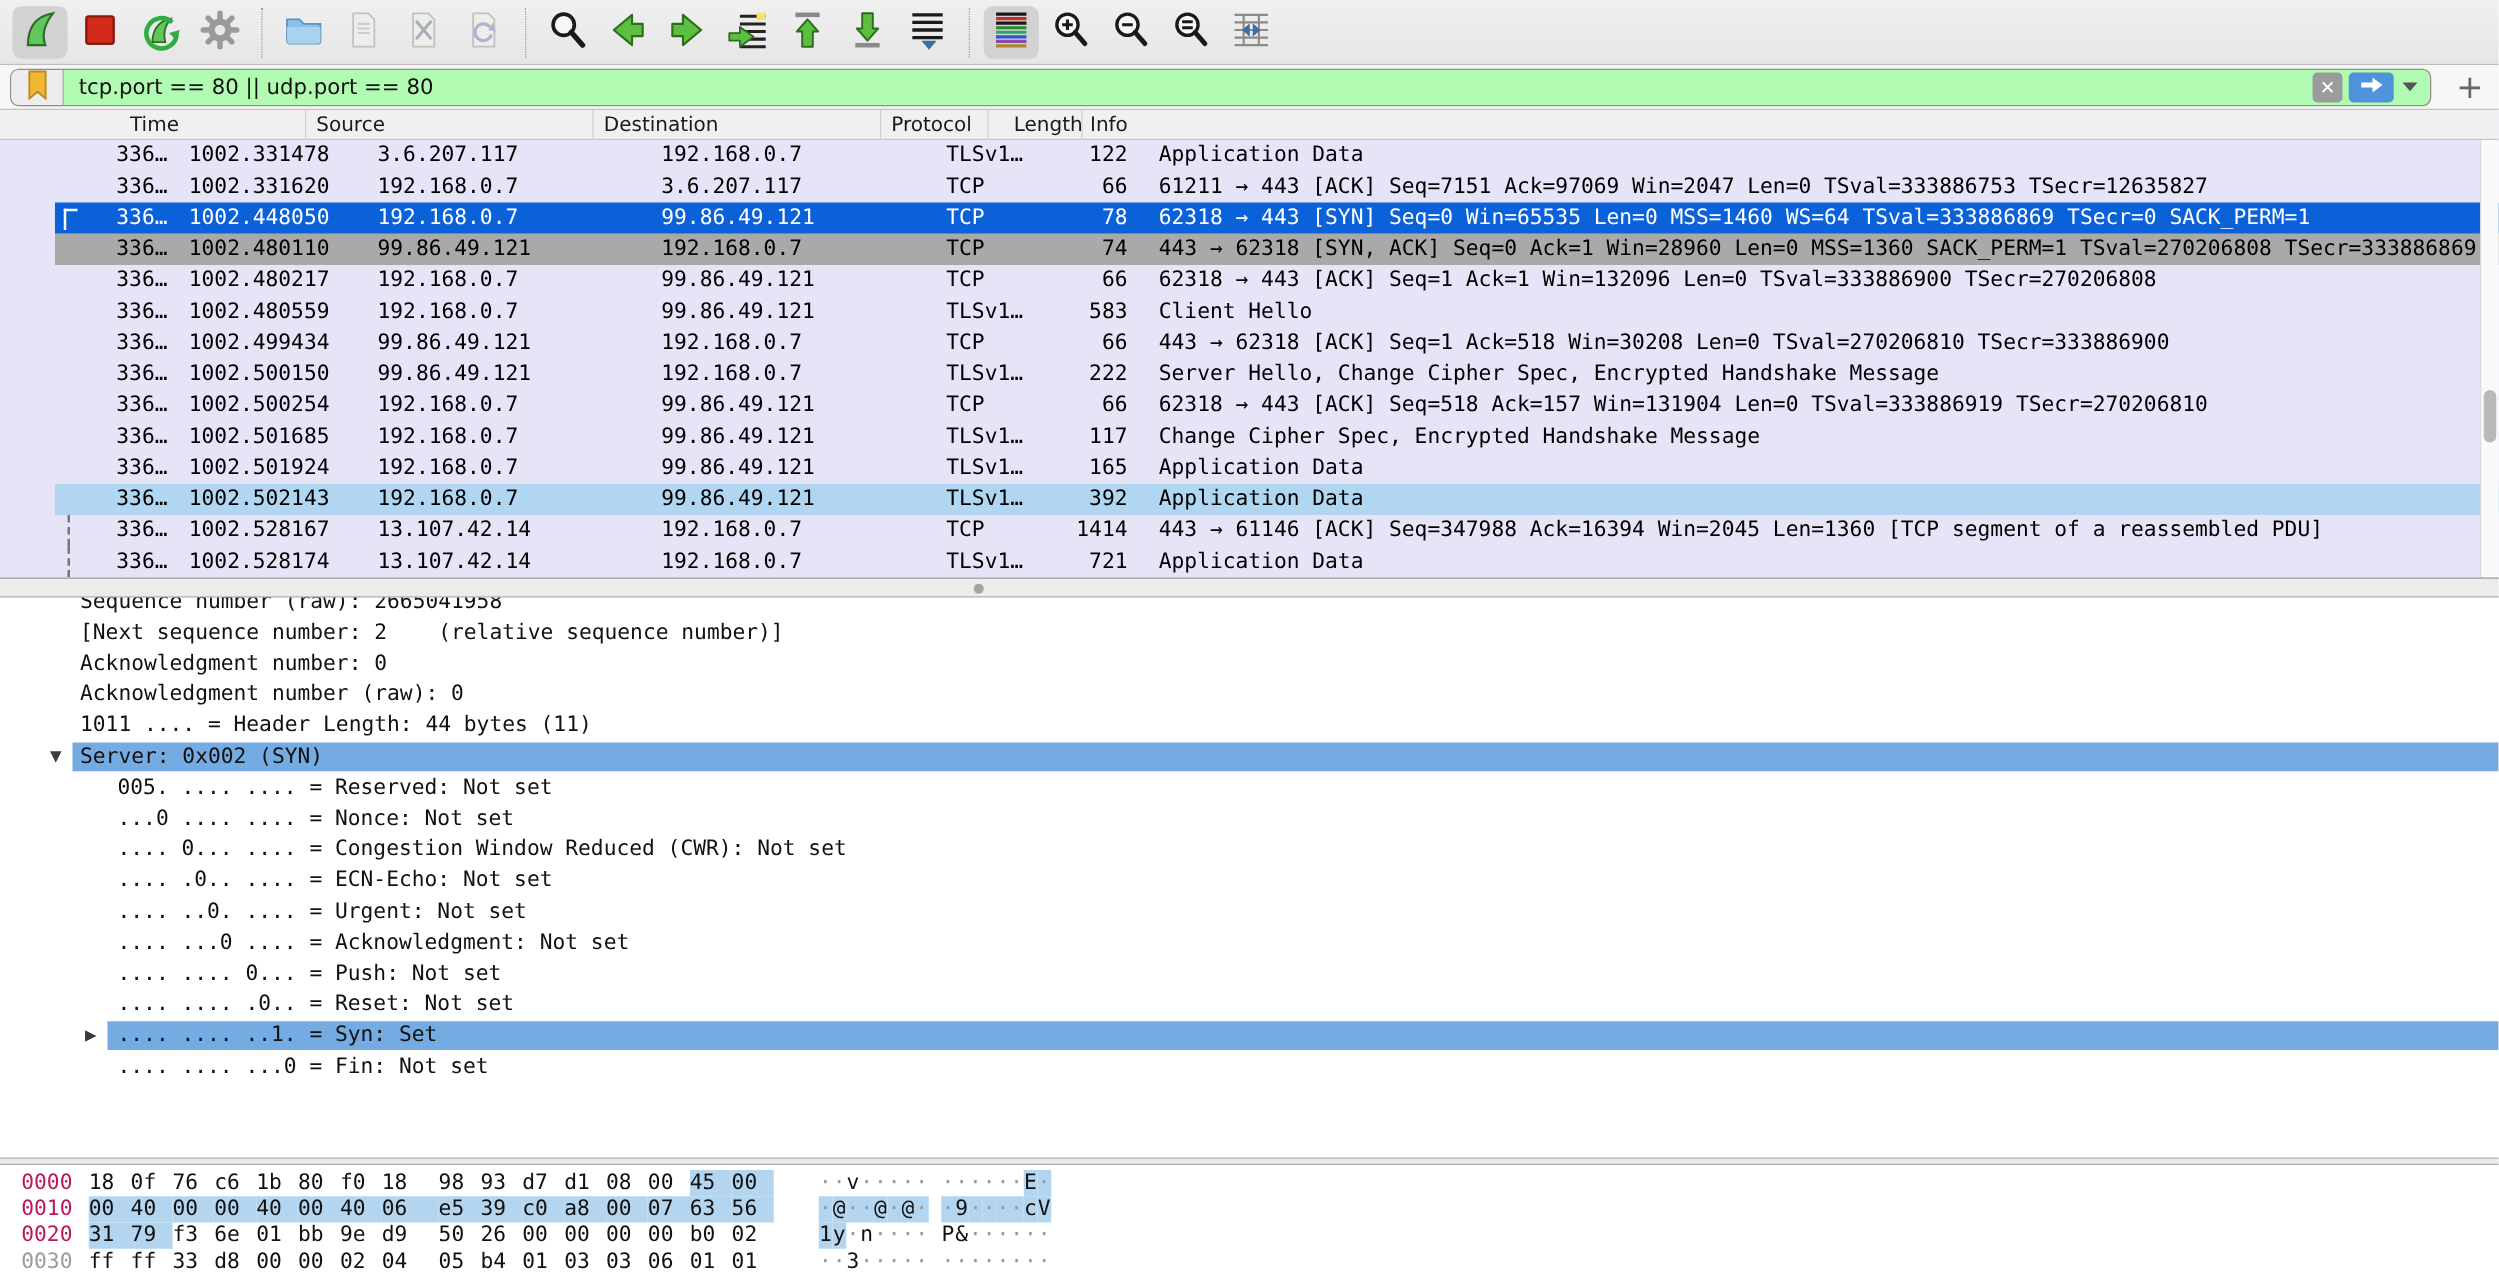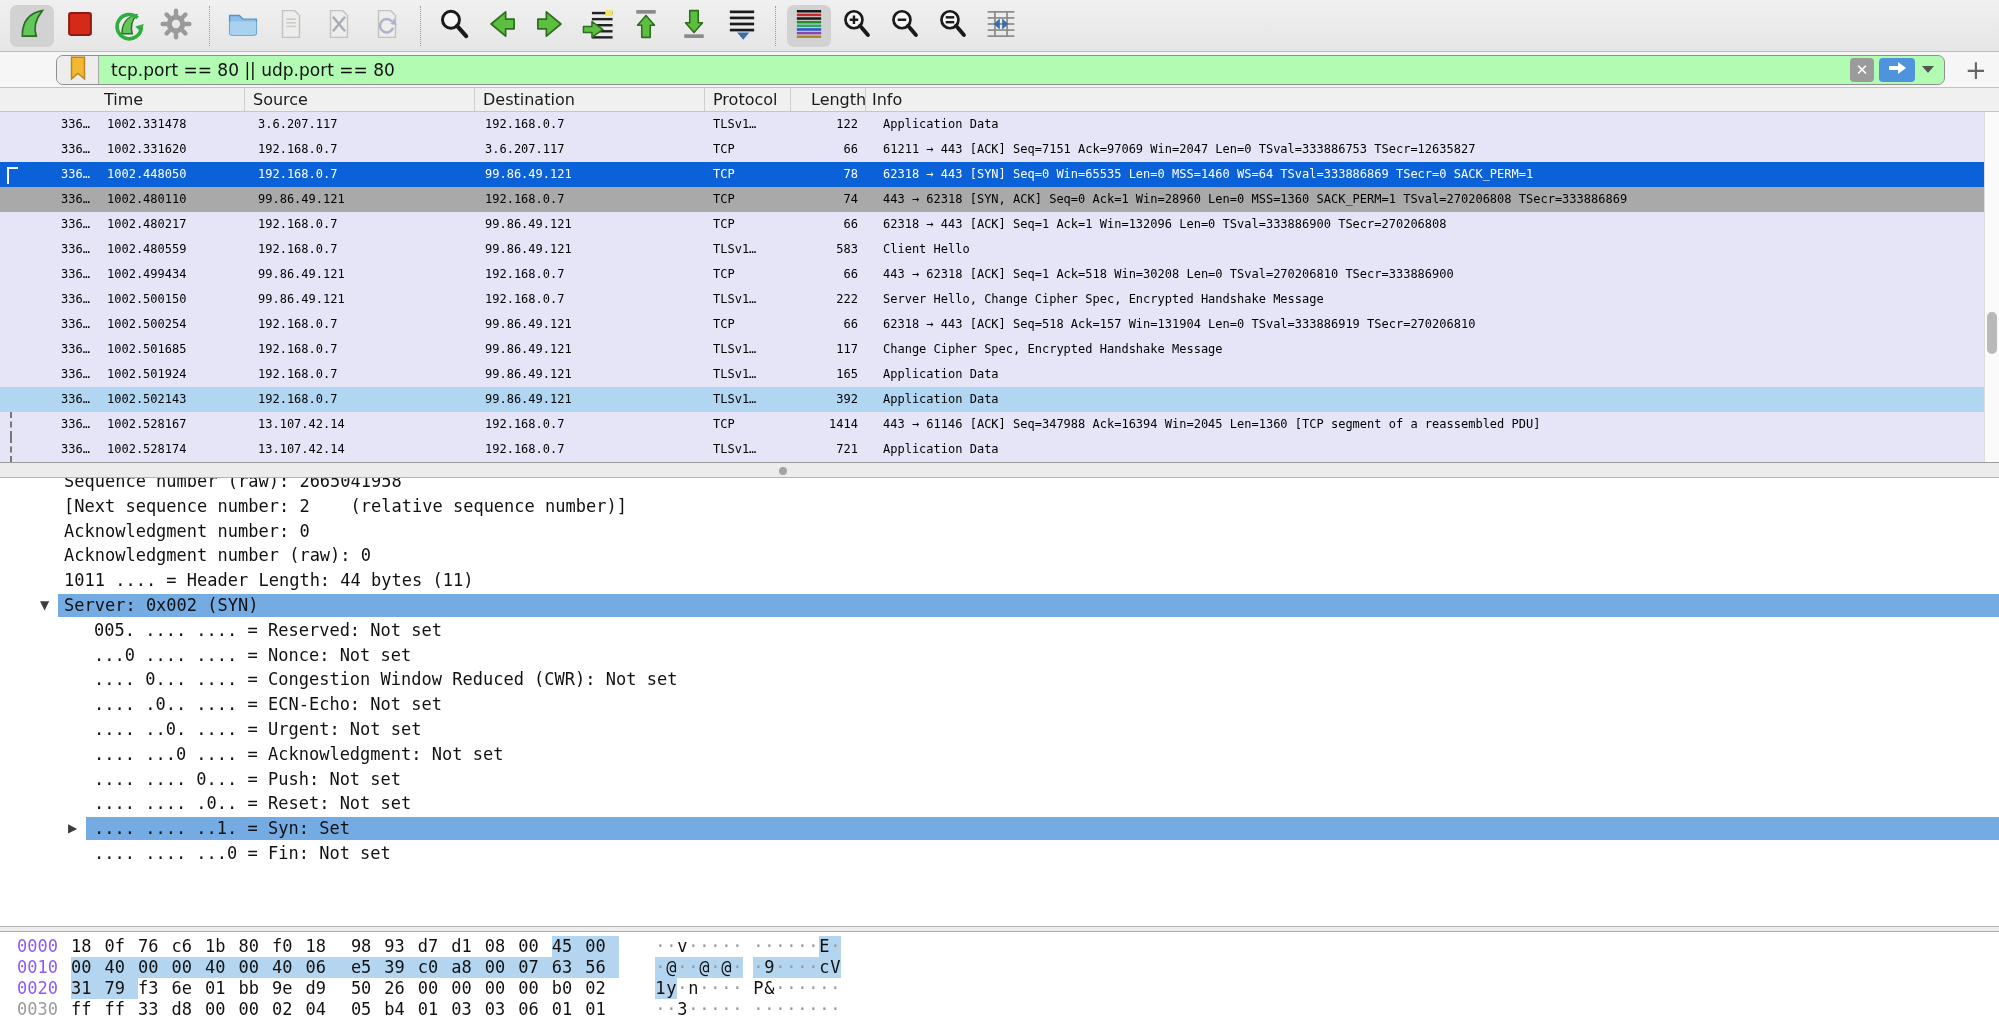--- a/index.html
+++ b/index.html
@@ -12,41 +12,41 @@
   .tb { width:44px; height:42px; border:none; background:transparent; border-radius:7px;
         display:flex; align-items:center; justify-content:center; margin:0 2px; }
   .tb.pressed { background:#d2d2d2; }
   .tb.disabled { opacity:.75; }
   .tbsep { width:1px; height:40px; border-left:1px dotted #9a9a9a; margin:0 9px; }
 
   
   .filterbar { height:36px; background:#f6f6f6; border-bottom:1px solid #c2c2c2;
                display:flex; align-items:center; padding:0 8px; }
   .filterfield { flex:1; height:30px; margin-right:16px; background:#b2fbb2; border:1px solid #8f8f8f;
-                 border-radius:7px; display:flex; align-items:center; overflow:hidden;margin-left:48px; }
+                 border-radius:7px; display:flex; align-items:center; overflow:hidden; }
   .fbookmark { width:42px; height:30px; background:#ededed; border-right:1px solid #a8a8a8;
                display:flex; align-items:center; justify-content:center; }
   .ftext { flex:1; padding-left:12px; font-size:17px; color:#111; white-space:nowrap; overflow:hidden; }
   .fbtn-clear { width:24px; height:24px; border-radius:4px; background:#9b9b9b; color:#fff; font-size:15px;
                 font-weight:bold; display:flex; align-items:center; justify-content:center; margin-right:5px; }
   .fbtn-apply { width:36px; height:24px; border-radius:4px; background:#4f93dd; display:flex; align-items:center;
                 justify-content:center; margin-right:7px; }
   .fcaret { width:0; height:0; border-left:6px solid transparent; border-right:6px solid transparent;
             border-top:7px solid #555; margin-right:10px; }
   .fplus { width:30px; font-size:26px; color:#666; text-align:center; line-height:30px; }
 
   
   .plist { position:relative; height:374px; background:#e6e5f8; }
   .phead { display:flex; height:24px; background:#f0f0f0; border-bottom:1px solid #c6c6c6; }
   .hcell { font-size:16px; color:#1a1a1a; line-height:23px; white-space:nowrap; overflow:hidden;
            border-right:1px solid #cfcfcf; flex:none; }
   .c0{width:96px;} .c1{width:149px;} .c2{width:230px;} .c3{width:230px;} .c4{width:86px;} .c5{width:75px;} .c6{flex:1; border-right:none;}
   .hcell.c0{padding-left:10px;margin-top:44px;} .hcell.c1,.hcell.c2,.hcell.c3,.hcell.c4{padding-left:8px;}
   .hcell.c5{padding-left:20px;} .hcell.c6{padding-left:6px;}
-  .prows { font-family:"DejaVu Sans Mono",monospace; font-size:12px; }
+  .prows { font-family:"DejaVu Sans Mono",monospace; font-size:17px;padding-left:44px; }
   .prow { position:relative; display:flex; height:25px; line-height:25px; background:#e6e5f8; color:#000; white-space:nowrap; }
   .prow.selected { background:#0b61d8; color:#fff; }
   .prow.gray { background:#a9a9a9; }
   .prow.ltblue { background:#b1d6f2; }
   .pcell { flex:none; overflow:hidden; }
   .pcell.c0{text-align:right; padding-right:6px;}
   .pcell.c1{padding-left:11px;} .pcell.c2{padding-left:13px;} .pcell.c3{padding-left:10px;}
   .pcell.c4{padding-left:8px;} .pcell.c5{text-align:right; padding-right:8px;}
   .pcell.c6{flex:1; padding-left:17px;}
   .stream-first { position:absolute; left:7px; top:5px; width:11px; height:17px;
@@ -67,21 +67,21 @@
   .dline { position:relative; height:24.8px; line-height:24.8px; white-space:pre; padding-left:64px; }
   .dline.child { padding-left:94px; }
   .dband { position:absolute; top:1px; bottom:1px; right:0; background:#74abe2; }
   .dtext { position:relative; z-index:1; }
   .dtri { position:absolute; z-index:1; font-size:12px; color:#3c3c3c; font-family:"DejaVu Sans",sans-serif; }
 
   
   .hexpane { height:146px; background:#fff; padding-top:4px; font-family:"DejaVu Sans Mono",monospace;
              font-size:17px; color:#111; }
   .hrow { height:21px; line-height:21px; white-space:nowrap; }
-  .off { display:inline-block; margin-left:17px; width:41px; margin-right:13px; color:#8b5cf6; }
+  .off { display:inline-block; margin-left:17px; width:41px; margin-right:13px; color:#be185d; }
   .off.dim { color:#9b9b9b; }
   .byte { display:inline-block; padding-right:13px; }
   .byte.g8 { padding-right:25px; }
   .byte.hl { background:#b3d5f0; }
   .ascii { display:inline-block; margin-left:36px; }
   .ach { display:inline-block; width:11px; text-align:center; color:#111; }
   .ach.dim { color:#9a9a9a; }
   .ach.hl { background:#b3d5f0; }
   .agap { display:inline-block; width:10px; }
   .agap.hl { background:#b3d5f0; }

